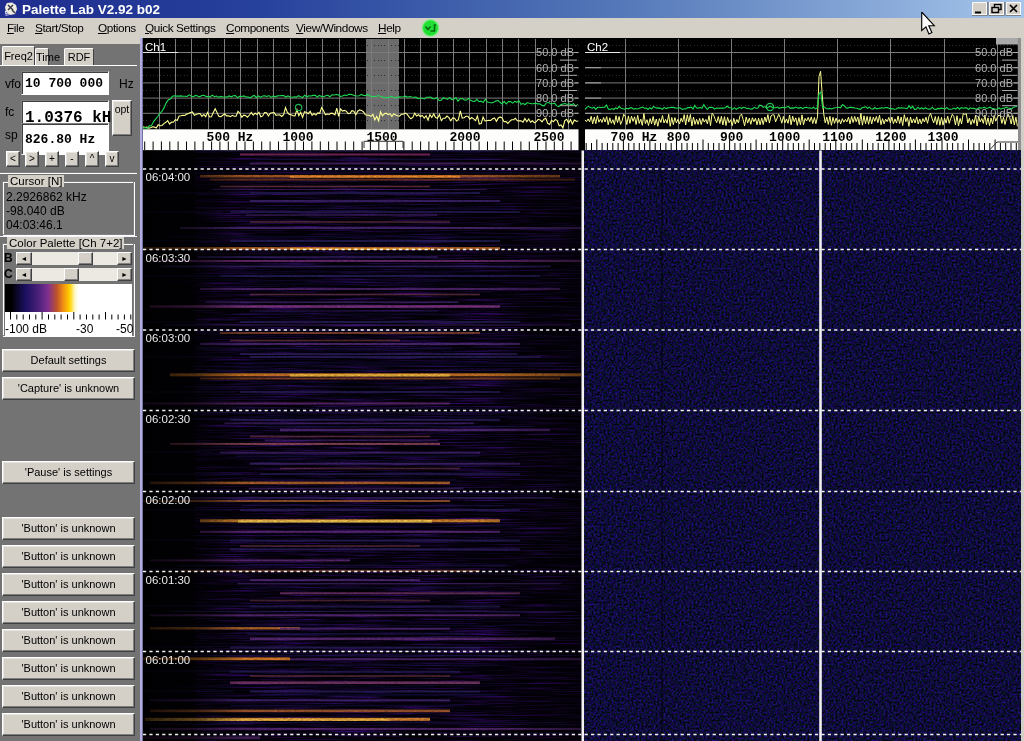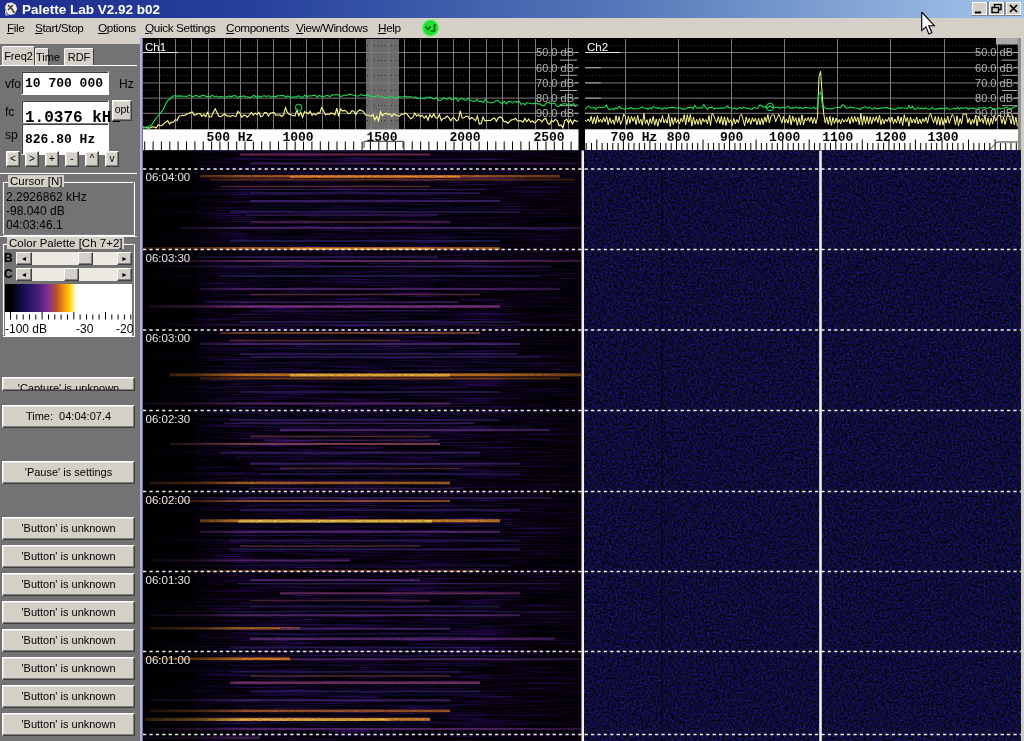--- a/index.html
+++ b/index.html
@@ -57,21 +57,21 @@
 <div style="position:absolute;left:0;top:44px;width:140px;height:703px;background:#737373;overflow:hidden">
 <div class="tab on" style="left:2px;top:2px;width:33px;height:19px;z-index:2">Freq2</div>
 <div class="tab" style="left:35px;top:4px;width:14px;height:17px">Time</div>
 <div class="tab" style="left:64px;top:4px;width:30px;height:17px">RDF</div>
 <div style="position:absolute;left:0;top:20.5px;width:137px;height:108px;border-top:1px solid #fff"></div>
 <div class="lbl" style="left:5px;top:33px">vfo</div>
 <div class="inp" style="left:21px;top:27px;width:88px;height:24px;font-size:13px">10 700 000</div>
 <div class="lbl" style="left:119px;top:33px">Hz</div>
 <div class="lbl" style="left:5px;top:61px">fc</div>
 <div class="inp" style="left:21px;top:56px;width:88px;height:36px;font-size:16px">1.0376 kHz</div>
-<div class="b3" style="left:112px;top:56px;width:20px;height:21px;font-size:10.5px;line-height:17px">opt</div>
+<div class="b3" style="left:112px;top:56px;width:20px;height:36px;font-size:10.5px;line-height:17px">opt</div>
 <div class="lbl" style="left:5px;top:84px">sp</div>
 <div class="inp" style="left:21px;top:79px;width:88px;height:32px;font-size:13px">826.80 Hz</div>
 <div class="b3" style="left:6px;top:107px;width:14px;height:16px;font-size:10px;line-height:14px">&lt;</div>
     <div class="b3" style="left:25px;top:107px;width:14px;height:16px;font-size:10px;line-height:14px">&gt;</div>
     <div class="b3" style="left:45px;top:107px;width:14px;height:16px;font-size:10px;line-height:14px">+</div>
     <div class="b3" style="left:65px;top:107px;width:14px;height:16px;font-size:10px;line-height:14px">-</div>
     <div class="b3" style="left:85px;top:107px;width:14px;height:16px;font-size:10px;line-height:14px">^</div>
     <div class="b3" style="left:105px;top:107px;width:14px;height:16px;font-size:10px;line-height:14px">v</div>
 <div style="position:absolute;left:0;top:128px;width:137px;border-top:1px solid #808080;border-bottom:1px solid #fff"></div>
 <div class="grp" style="left:2px;top:137px;width:132px;height:54px"></div>
@@ -94,23 +94,23 @@
       <div class="sbt" style="left:48px;width:15px"></div>
       <div class="sbb" style="right:0;width:15px">►</div>
     </div>
 <div style="position:absolute;left:5px;top:240px;width:127px;height:52px;background:#fff"></div>
     <div style="position:absolute;left:5px;top:240px;width:127px;height:28px;background:linear-gradient(90deg,#000 0%,#000 5%,#1a1060 16%,#482078 26%,#803090 34%,#c05428 41%,#f29012 46%,#ffd200 51%,#fff8c8 55%,#fff 58%,#fff 100%)"></div>
 <svg style="position:absolute;left:5px;top:268px" width="127" height="8">
       <path d="M5.5 0V7.5 M11.8 2.5V7.5 M18.2 2.5V7.5 M24.5 2.5V7.5 M30.8 2.5V7.5 M37.1 0V7.5 M43.5 2.5V7.5 M49.8 2.5V7.5 M56.1 2.5V7.5 M62.5 2.5V7.5 M68.8 0V7.5 M75.1 2.5V7.5 M81.5 2.5V7.5 M87.8 2.5V7.5 M94.1 2.5V7.5 M100.5 0V7.5 M106.8 2.5V7.5 M113.1 2.5V7.5 M119.4 2.5V7.5 M125.8 2.5V7.5 M132.1 0V7.5" stroke="#000" fill="none"></path>
     </svg>
 <div class="lbl" style="left:5px;top:278px">-100 dB</div>
 <div class="lbl" style="left:76px;top:278px">-30</div>
-<div class="lbl" style="left:116px;top:278px">-20</div>
-    <div class="b3" style="left:2px;top:333px;width:133px;height:14px;font-size:11px;line-height:21px">'Capture' is unknown</div>
-    <div class="b3" style="left:2px;top:361px;width:133px;height:23px;font-size:11px;line-height:21px">Time:&nbsp; 04:04:07.4</div>
+<div class="lbl" style="left:116px;top:278px">-50</div>
+<div class="b3" style="left:2px;top:305px;width:133px;height:23px;font-size:11px;line-height:21px">Default settings</div>
+    <div class="b3" style="left:2px;top:333px;width:133px;height:23px;font-size:11px;line-height:21px">'Capture' is unknown</div>
     <div class="b3" style="left:2px;top:417px;width:133px;height:23px;font-size:11px;line-height:21px">'Pause' is settings</div>
     <div class="b3" style="left:2px;top:473px;width:133px;height:23px;font-size:11px;line-height:21px">'Button' is unknown</div>
     <div class="b3" style="left:2px;top:501px;width:133px;height:23px;font-size:11px;line-height:21px">'Button' is unknown</div>
     <div class="b3" style="left:2px;top:529px;width:133px;height:23px;font-size:11px;line-height:21px">'Button' is unknown</div>
     <div class="b3" style="left:2px;top:557px;width:133px;height:23px;font-size:11px;line-height:21px">'Button' is unknown</div>
     <div class="b3" style="left:2px;top:585px;width:133px;height:23px;font-size:11px;line-height:21px">'Button' is unknown</div>
     <div class="b3" style="left:2px;top:613px;width:133px;height:23px;font-size:11px;line-height:21px">'Button' is unknown</div>
     <div class="b3" style="left:2px;top:641px;width:133px;height:23px;font-size:11px;line-height:21px">'Button' is unknown</div>
     <div class="b3" style="left:2px;top:669px;width:133px;height:23px;font-size:11px;line-height:21px">'Button' is unknown</div>
     <div class="b3" style="left:2px;top:697px;width:133px;height:23px;font-size:11px;line-height:21px"></div>

